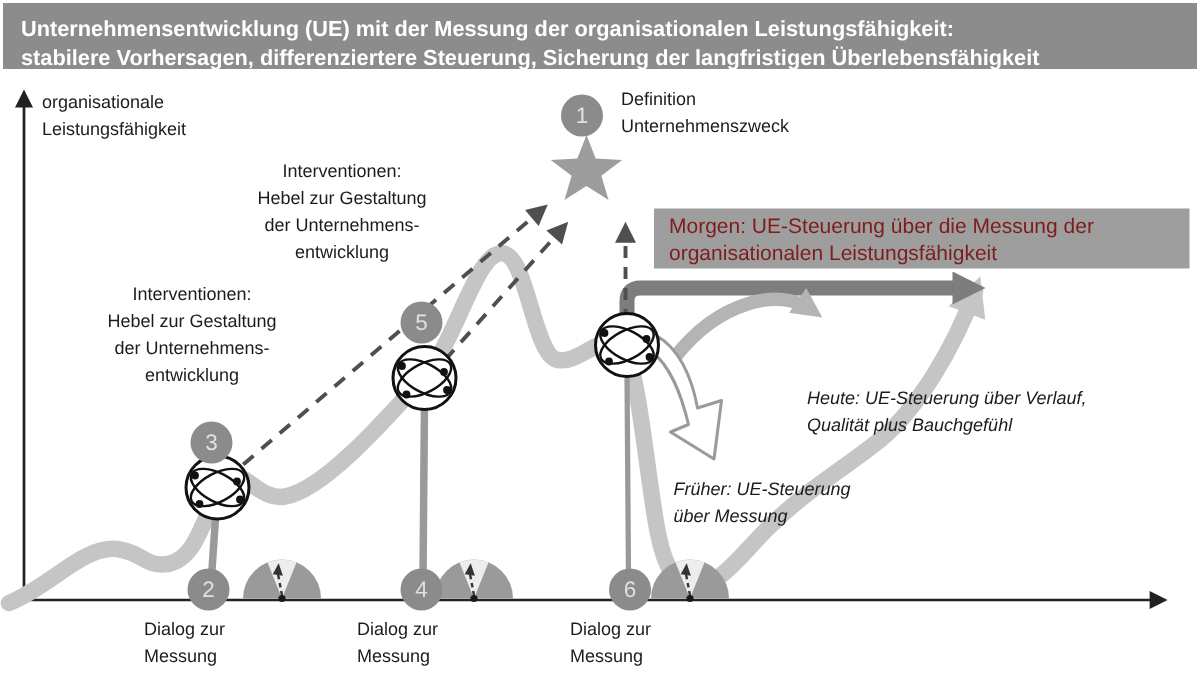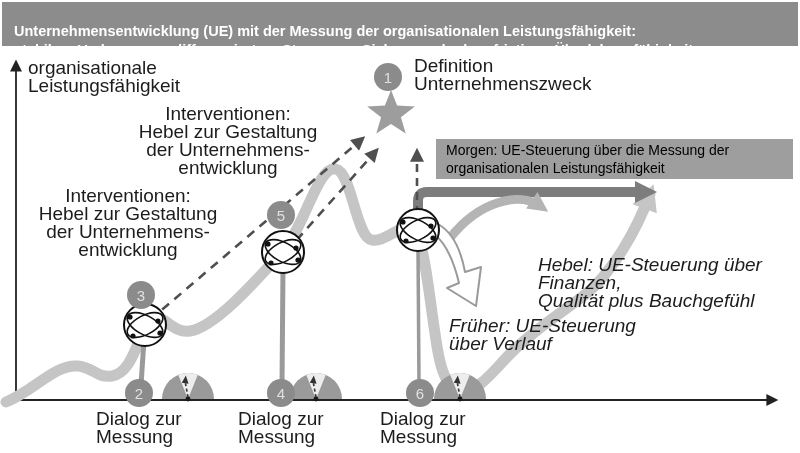--- a/index.html
+++ b/index.html
@@ -5,43 +5,43 @@
   html,body{margin:0;padding:0;background:#fff;}
   #stage{
     position:relative;width:800px;height:453px;overflow:hidden;background:#fff;
     font-family:"Liberation Sans","DejaVu Sans",sans-serif;color:#1c1c1c;
   }
   .pre{white-space:pre-line;}
   
   #header{
     position:absolute;left:2px;top:2px;width:796px;height:44px;box-sizing:border-box;
     background:#8c8c8c;color:#fff;font-weight:700;font-size:14.5px;line-height:19px;
-    padding:20px 12px;
+    padding:9px 12px;
   }
   
   #gfx{position:absolute;left:0;top:0;z-index:1;}
   
-  .lbl{position:absolute;z-index:3;font-size:19px;line-height:18px;font-weight:500;}
+  .lbl{position:absolute;z-index:3;font-size:12px;line-height:18px;font-weight:500;}
   #y-label{left:28px;top:59px;}
   #x-label{left:602px;top:350px;}
   #interv-upper{left:128px;top:105px;width:200px;text-align:center;}
   #interv-lower{left:28px;top:187px;width:200px;text-align:center;}
   #definition{left:414px;top:57px;}
   #fixstern{left:420px;top:101px;font-size:14.5px;}
   .dialog{z-index:3;}
   #dialog-1{left:96px;top:410px;}
   #dialog-2{left:238px;top:410px;}
   #dialog-3{left:380px;top:410px;}
   .hand{font-style:italic;}
   #heute{left:538px;top:256px;}
   #frueher{left:449px;top:317px;}
   
   #morgen-box{
     position:absolute;left:436px;top:139px;width:357px;height:40px;box-sizing:border-box;
-    background:#9e9e9e;color:#000000;font-size:14px;line-height:18px;font-weight:500;
+    background:#9e9e9e;color:#7f1d1d;font-size:14px;line-height:18px;font-weight:500;
     padding:2px 10px;z-index:4;
   }
   
   .marker{
     position:absolute;width:28px;height:28px;border-radius:50%;background:#8b8b8b;
     color:#e0e0e0;font-size:15px;font-weight:500;display:flex;align-items:center;justify-content:center;
     z-index:5;
   }
   #marker-1{left:374px;top:63px;}
   #marker-2{left:125px;top:379px;}
@@ -156,24 +156,24 @@
 Hebel zur Gestaltung
 der Unternehmens-
 entwicklung</div>
 
   <div id="definition" class="lbl pre">Definition
 Unternehmenszweck</div>
 
   <div id="morgen-box" class="pre">Morgen: UE-Steuerung über die Messung der
 organisationalen Leistungsfähigkeit</div>
 
-  <div id="heute" class="lbl pre hand">Hebel: UE-Steuerung über Finanzen,
+  <div id="heute" class="lbl pre hand">Heute: UE-Steuerung über Verlauf,
 Qualität plus Bauchgefühl</div>
   <div id="frueher" class="lbl pre hand">Früher: UE-Steuerung
-über Verlauf</div>
+über Messung</div>
 
   <div id="dialog-1" class="lbl pre dialog">Dialog zur
 Messung</div>
   <div id="dialog-2" class="lbl pre dialog">Dialog zur
 Messung</div>
   <div id="dialog-3" class="lbl pre dialog">Dialog zur
 Messung</div>
 
   <div class="marker" id="marker-1">1</div>
   <div class="marker" id="marker-2">2</div>

